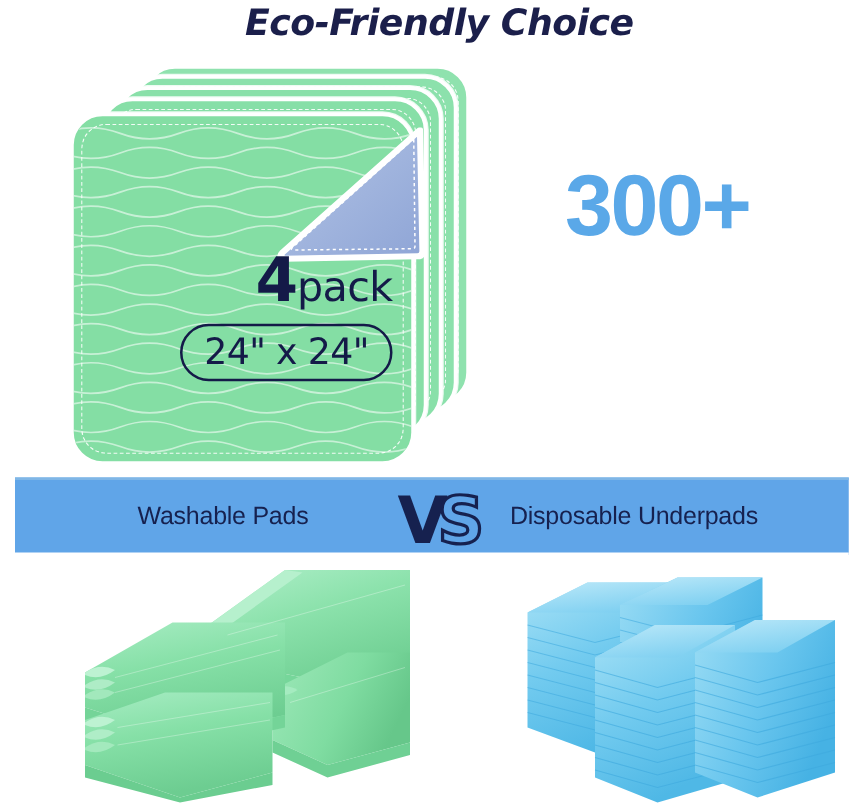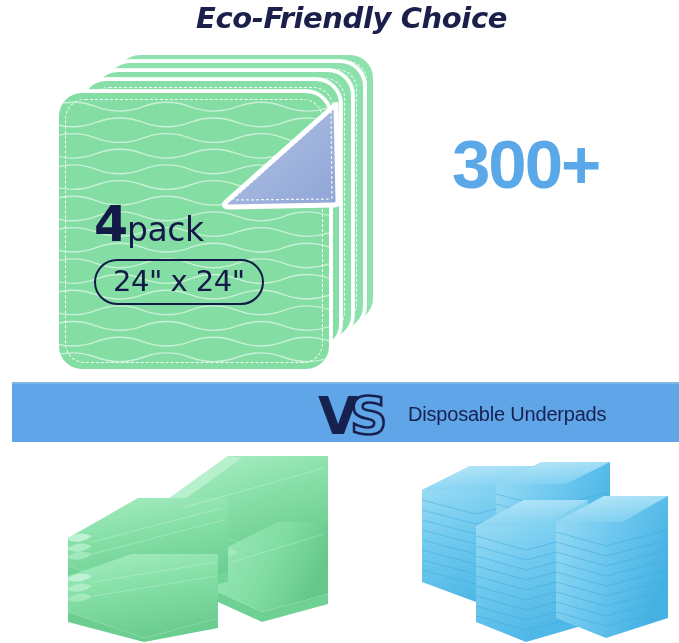--- a/index.html
+++ b/index.html
@@ -54,21 +54,21 @@
   .waves svg{display:block;width:100%;height:100%;}
 
   
   .fold{
     position:absolute;z-index:7;
     left:170px;top:50px;width:122px;height:110px;
   }
   .fold svg{display:block;width:100%;height:100%;}
 
   
-  .pad-copy{position:absolute;z-index:8;left:46px;top:148px;width:220px;text-align:left;}
+  .pad-copy{position:absolute;z-index:8;left:46px;top:148px;width:220px;text-align:right;}
   .fourpack{
     color:#141a48;
     white-space:nowrap;
     line-height:1;
     font-family:"DejaVu Sans", sans-serif;
   }
   .fourpack .num{font-size:49px;font-weight:bold;letter-spacing:-1px;}
   .fourpack .word{font-size:33px;font-weight:normal;letter-spacing:-0.5px;}
   .size-pill{
     margin-top:10px;
@@ -182,20 +182,21 @@
       </div>
       <div class="size-pill">24" x 24"</div>
     </div>
   </div>
 
   <div class="claim">
     <div class="big">300+</div>
   </div>
 
   <div class="banner">
+    <div class="banner-label left">Washable Pads</div>
 
     <div class="vs">
       <svg viewBox="0 0 76 50">
         <text x="0" y="44" font-family="DejaVu Sans, sans-serif" font-size="52" font-weight="bold" fill="#16214f">V</text>
         <text x="32" y="44" font-family="DejaVu Sans, sans-serif" font-size="52" font-weight="bold" fill="none" stroke="#16214f" stroke-width="2.6">S</text>
       </svg>
     </div>
 
     <div class="banner-label right">Disposable Underpads</div>
   </div>

